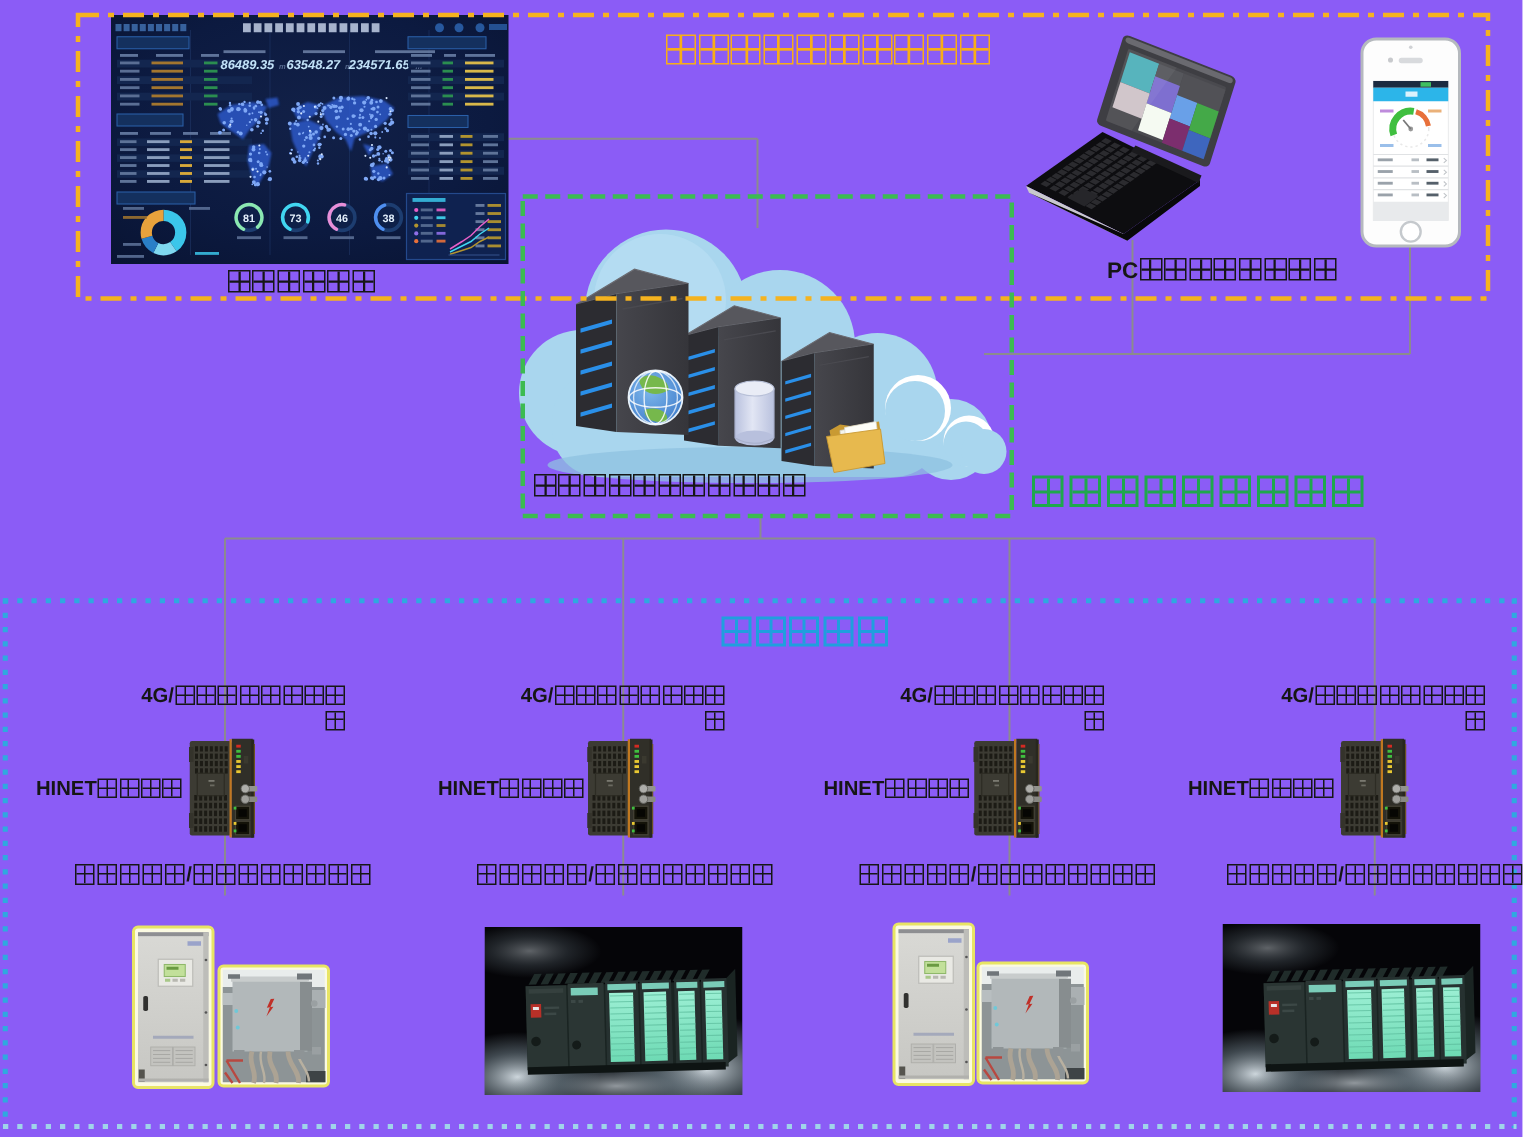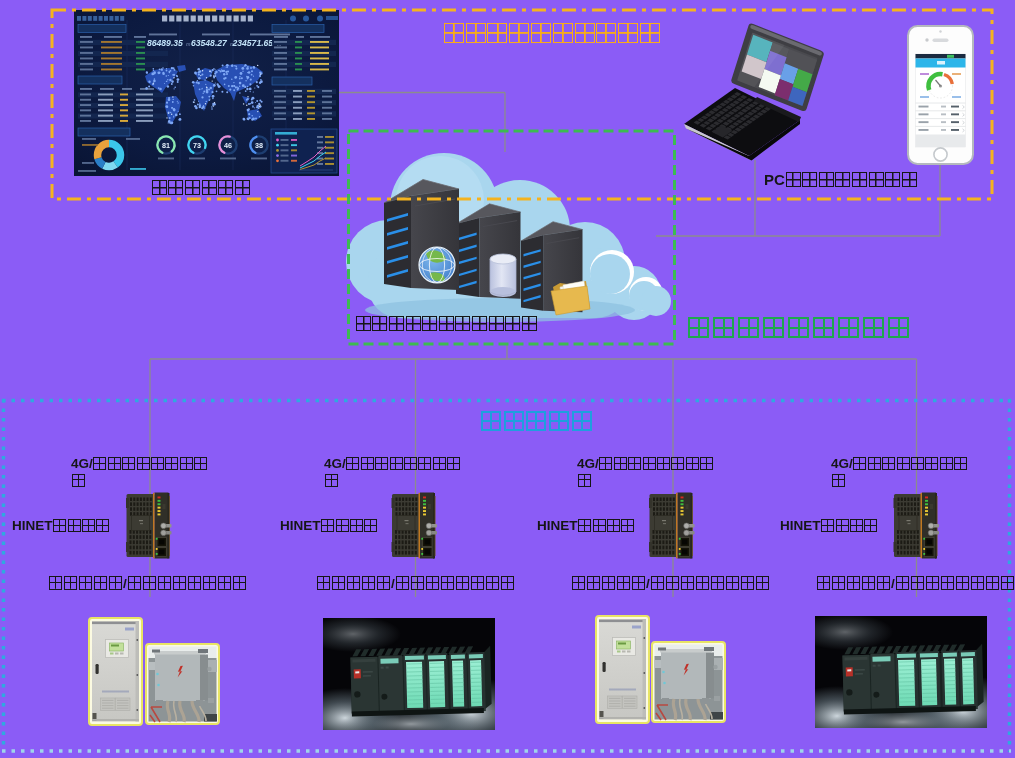--- a/index.html
+++ b/index.html
@@ -6,22 +6,22 @@
   font-family:"Liberation Sans",sans-serif}
 #page{position:relative;width:1015px;height:758px;background:#8b5cf6}
 svg{position:absolute;left:0;top:0}
 .lb{position:absolute;font-family:"Liberation Sans",sans-serif;font-weight:bold;
   color:#161616;white-space:nowrap;line-height:1}
 .lb b{display:inline-block;box-sizing:border-box;width:var(--s);height:var(--s);
   margin:0 var(--m);border:var(--b) solid currentColor;
   background:linear-gradient(currentColor,currentColor) 50% 50%/var(--b) 100% no-repeat,
              linear-gradient(currentColor,currentColor) 50% 50%/100% var(--b) no-repeat;
   vertical-align:var(--va,-1px)}
-.ctr{text-align:left}
-.rgt{text-align:left}
+.ctr{text-align:right}
+.rgt{text-align:right}
 </style></head>
 <body>
 <div id="page">
 <svg width="1015" height="758" viewBox="0 0 1015 758">
 <defs>
 <radialGradient id="dbg" cx="50%" cy="42%" r="75%">
   <stop offset="0%" stop-color="#122148"></stop>
           <stop offset="60%" stop-color="#0c1a40"></stop>
           <stop offset="100%" stop-color="#091433"></stop>
 </radialGradient>
@@ -1095,21 +1095,21 @@
       <use href="#gw" x="893.5" y="492"></use>
       <use href="#cabA" x="89" y="618"></use>
       <use href="#cabB" x="146" y="644"></use>
       <use href="#cabA" x="596" y="616"></use>
       <use href="#cabB" x="652" y="642"></use>
       <use href="#plc" x="323" y="618"></use>
       <use href="#plc" x="815" y="616"></use>
     </svg>
 <div class="lb" style="left:443px;top:23px;--s:20px;--m:0.9px;--b:1.8px;font-size:20px;color:#f8ad18"><b></b><b></b><b></b><b></b><b></b><b></b><b></b><b></b><b></b><b></b></div>
     <div class="lb" style="left:151px;top:180px;--s:15px;--m:0.8px;--b:1.5px;font-size:15px"><b></b><b></b><b></b><b></b><b></b><b></b></div>
-    <div class="lb" style="left:764px;top:172px;--s:15px;--m:0.8px;--b:1.5px;font-size:15px;--va:-2px">PC<b></b><b></b><b></b><b></b><b></b><b></b><b></b><b></b></div>
+    <div class="lb" style="left:738px;top:172px;--s:15px;--m:0.8px;--b:1.5px;font-size:15px;--va:-2px">PC<b></b><b></b><b></b><b></b><b></b><b></b><b></b><b></b></div>
     <div class="lb" style="left:355px;top:316px;--s:15px;--m:0.8px;--b:1.5px;font-size:15px"><b></b><b></b><b></b><b></b><b></b><b></b><b></b><b></b><b></b><b></b><b></b></div>
     <div class="lb" style="left:686px;top:317px;--s:21px;--m:2px;--b:2px;font-size:21px;color:#1fa84d"><b></b><b></b><b></b><b></b><b></b><b></b><b></b><b></b><b></b></div>
     <div class="lb" style="left:480px;top:411px;--s:20px;--m:1.3px;--b:2px;font-size:20px;color:#1f9fde"><b></b><b></b><b></b><b></b><b></b></div>
     <div class="lb ctr" style="left:71px;top:456px;width:160px;--s:13px;--m:0.7px;--b:1.25px;font-size:13.5px;line-height:16.5px;--va:-2px">4G/<b></b><b></b><b></b><b></b><b></b><b></b><b></b><b></b><br><b></b></div>
     <div class="lb ctr" style="left:324px;top:456px;width:160px;--s:13px;--m:0.7px;--b:1.25px;font-size:13.5px;line-height:16.5px;--va:-2px">4G/<b></b><b></b><b></b><b></b><b></b><b></b><b></b><b></b><br><b></b></div>
     <div class="lb ctr" style="left:577px;top:456px;width:160px;--s:13px;--m:0.7px;--b:1.25px;font-size:13.5px;line-height:16.5px;--va:-2px">4G/<b></b><b></b><b></b><b></b><b></b><b></b><b></b><b></b><br><b></b></div>
     <div class="lb ctr" style="left:831px;top:456px;width:160px;--s:13px;--m:0.7px;--b:1.25px;font-size:13.5px;line-height:16.5px;--va:-2px">4G/<b></b><b></b><b></b><b></b><b></b><b></b><b></b><b></b><br><b></b></div>
     <div class="lb rgt" style="left:12px;top:519px;width:110px;--s:13px;--m:0.7px;--b:1.25px;font-size:13.5px;--va:-2px">HINET<b></b><b></b><b></b><b></b></div>
     <div class="lb rgt" style="left:280px;top:519px;width:110px;--s:13px;--m:0.7px;--b:1.25px;font-size:13.5px;--va:-2px">HINET<b></b><b></b><b></b><b></b></div>
     <div class="lb rgt" style="left:537px;top:519px;width:110px;--s:13px;--m:0.7px;--b:1.25px;font-size:13.5px;--va:-2px">HINET<b></b><b></b><b></b><b></b></div>

